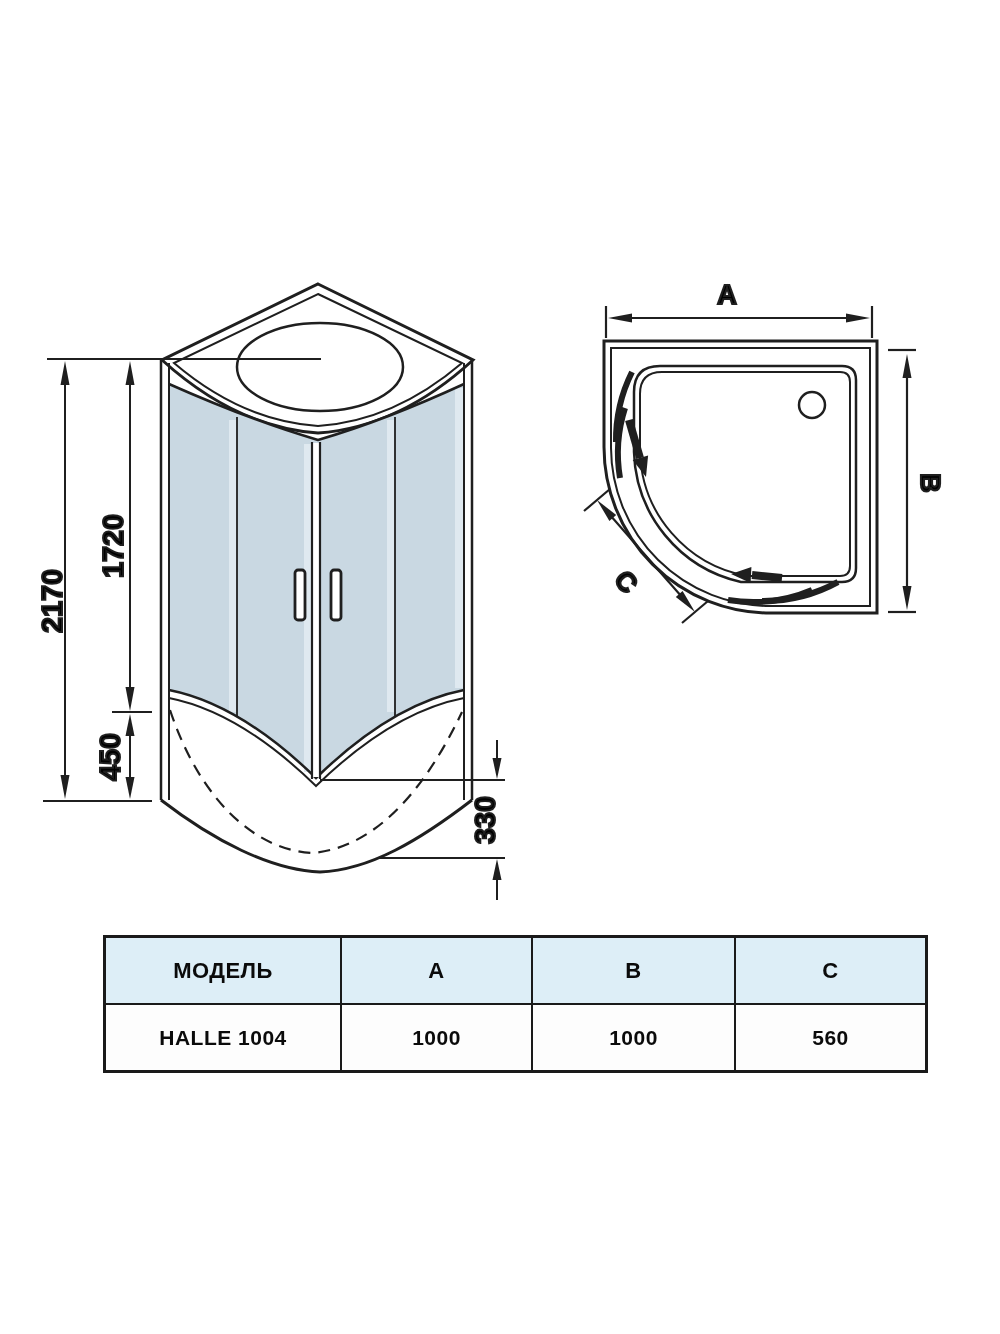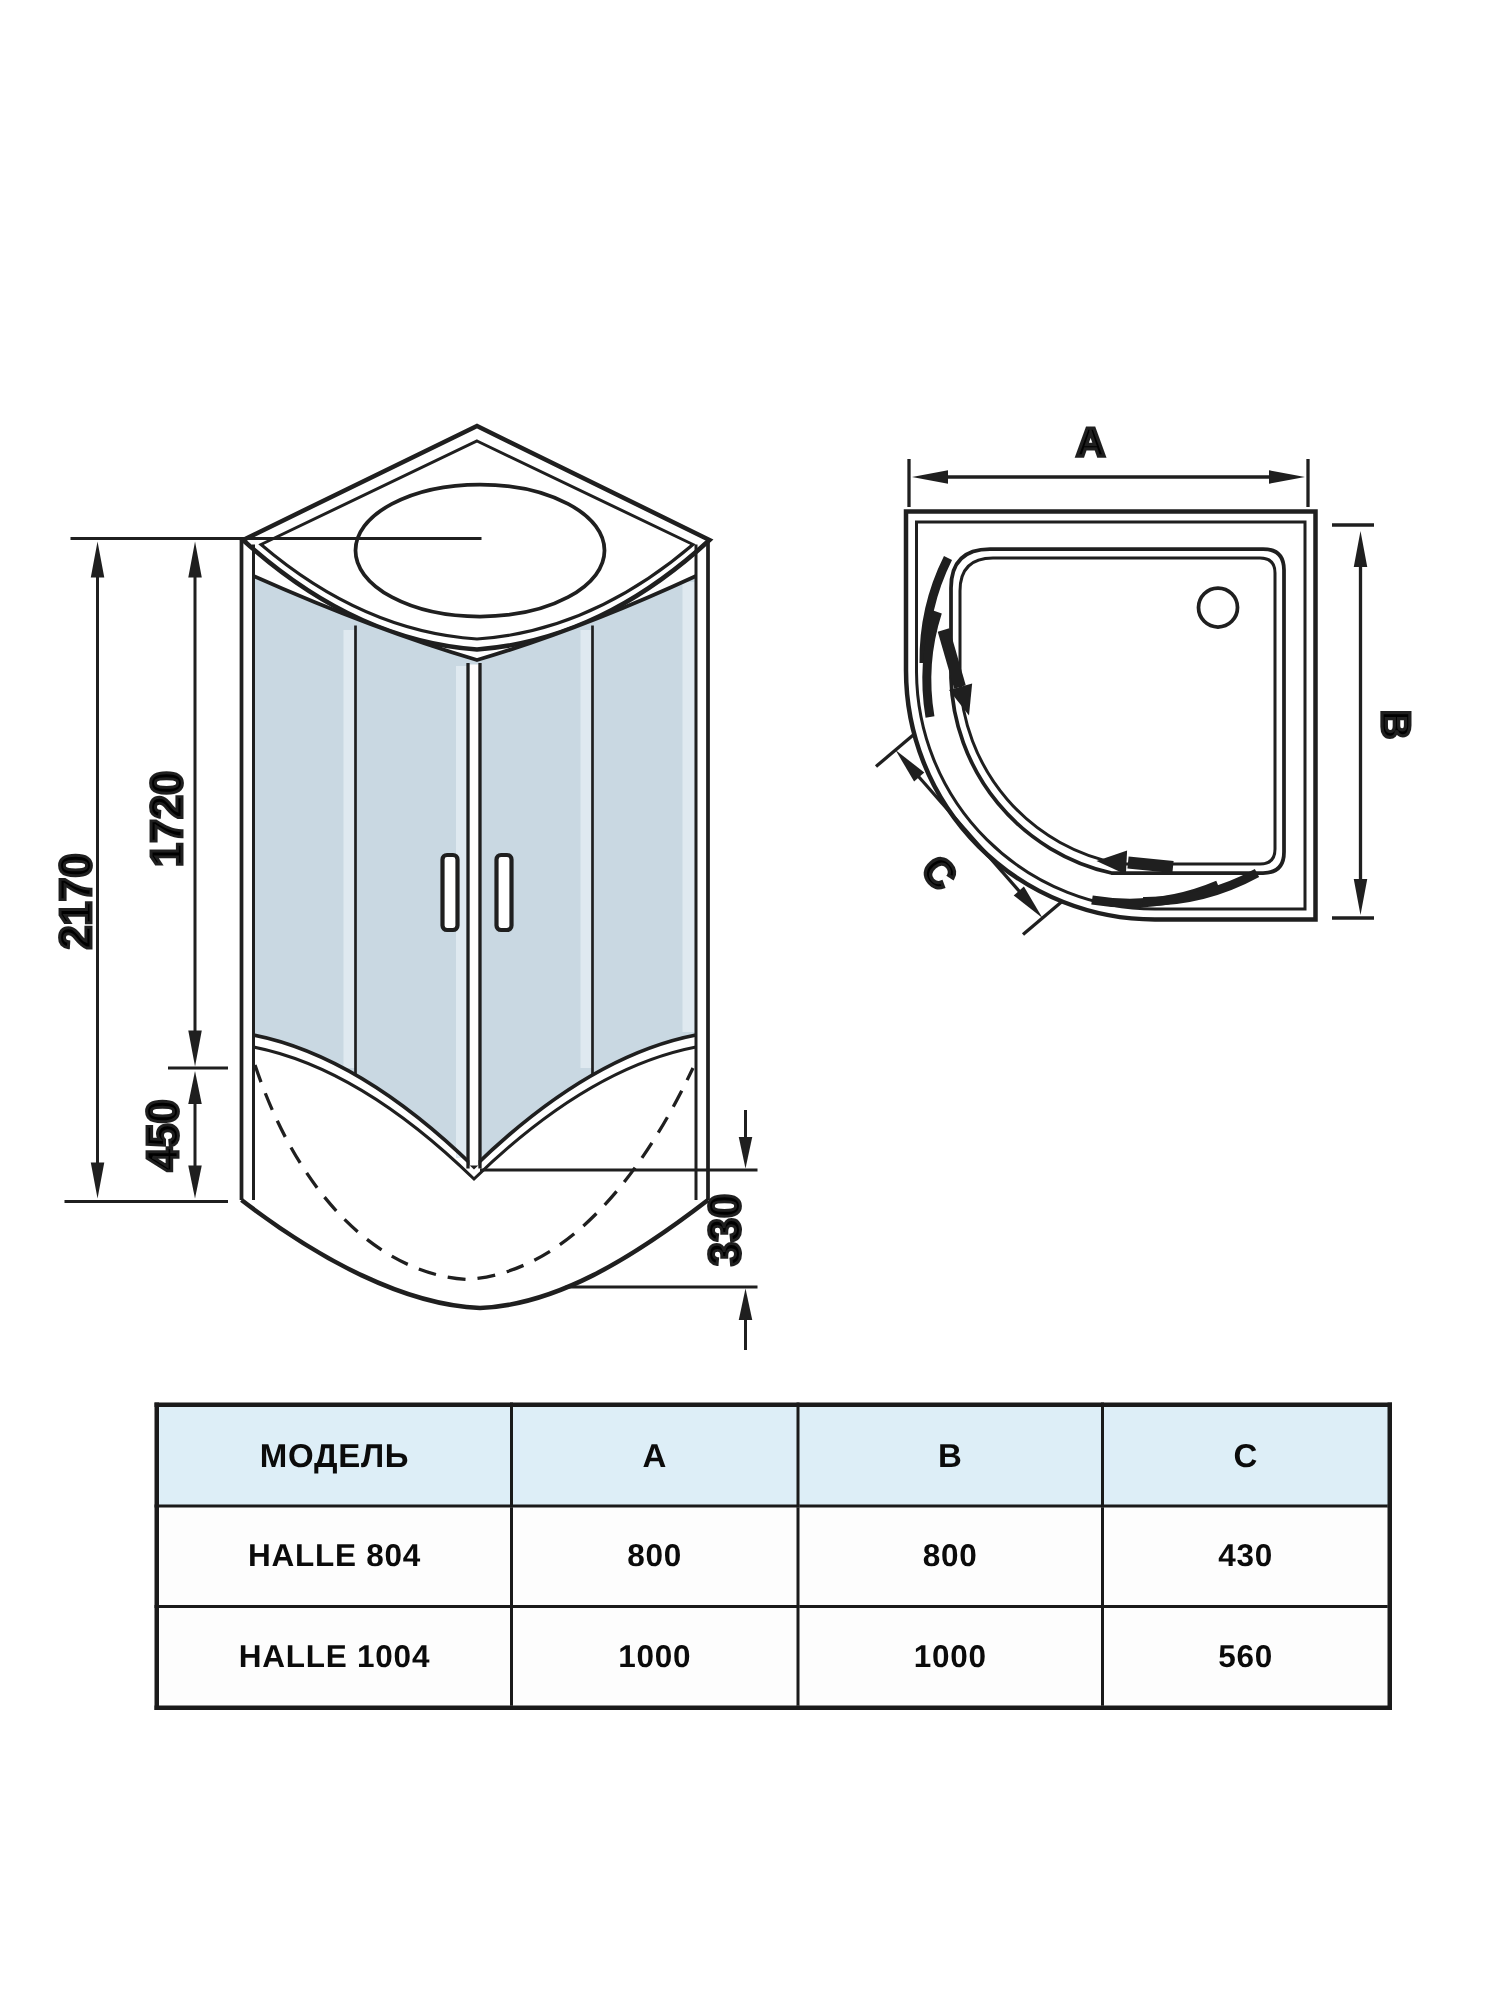--- a/index.html
+++ b/index.html
@@ -151,26 +151,20 @@
     <thead>
       <tr>
         <th class="c-model">МОДЕЛЬ</th>
         <th class="c-a">A</th>
         <th class="c-b">B</th>
         <th class="c-c">C</th>
       </tr>
     </thead>
     <tbody>
       <tr>
-        <td>HALLE 804</td>
-        <td>800</td>
-        <td>800</td>
-        <td>430</td>
-      </tr>
-      <tr>
         <td>HALLE 1004</td>
         <td>1000</td>
         <td>1000</td>
         <td>560</td>
       </tr>
     </tbody>
   </table>
 </div>
 
 </body></html>

